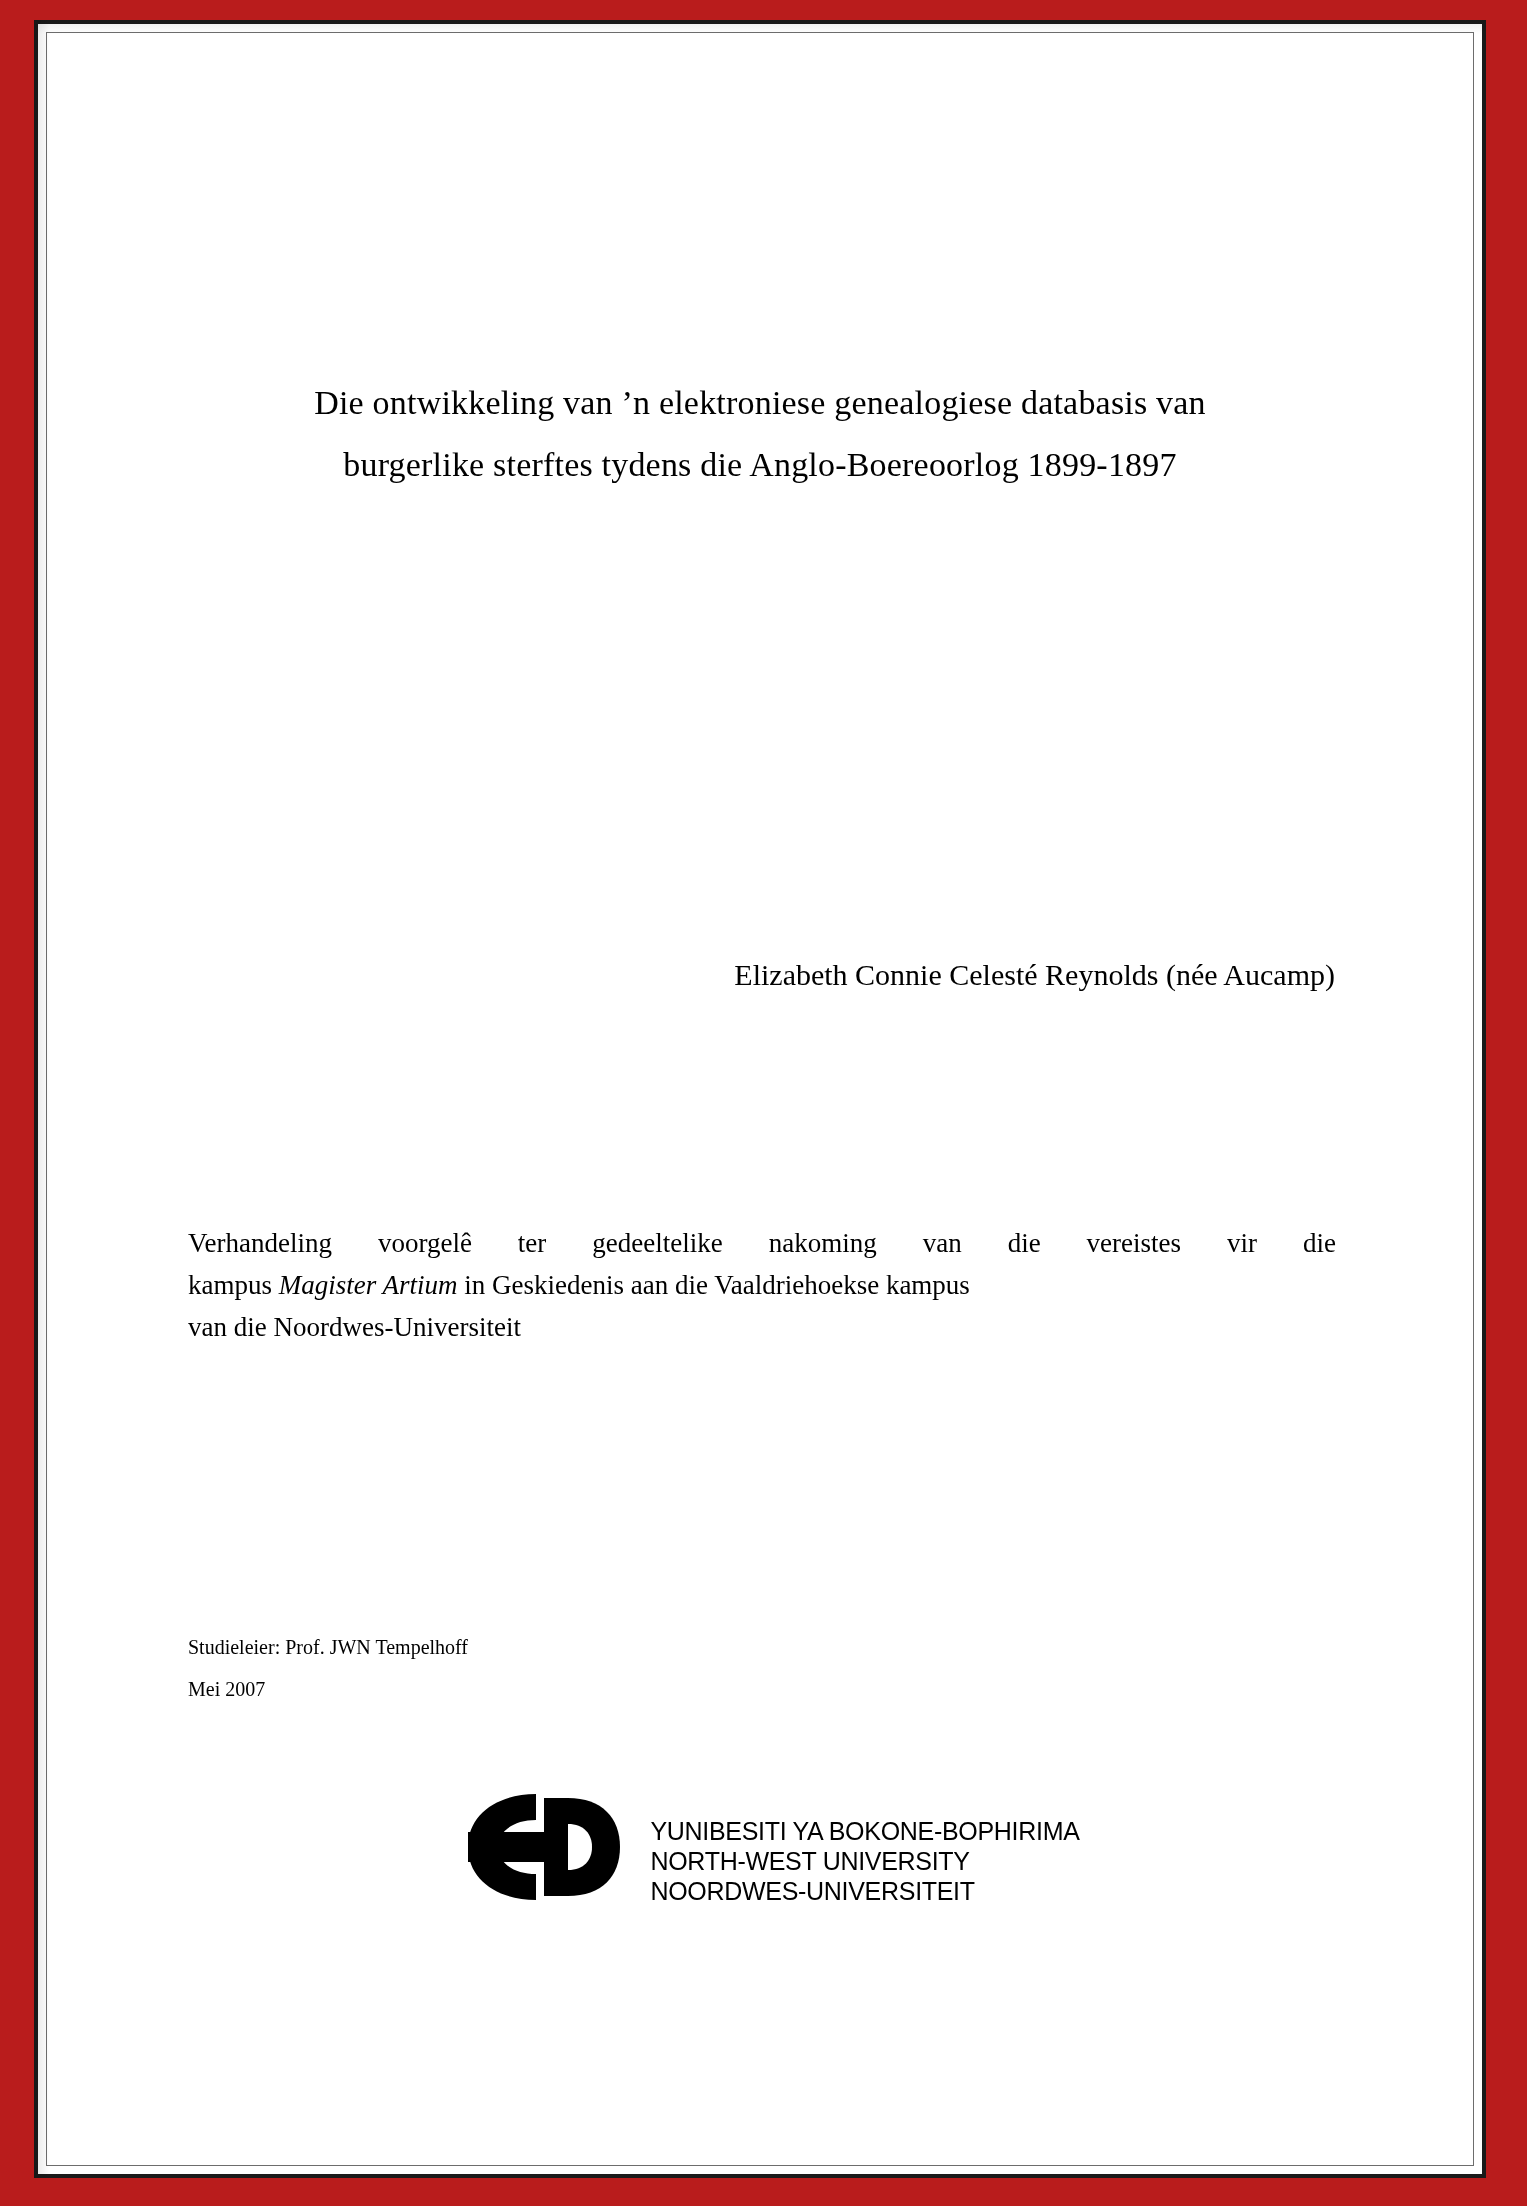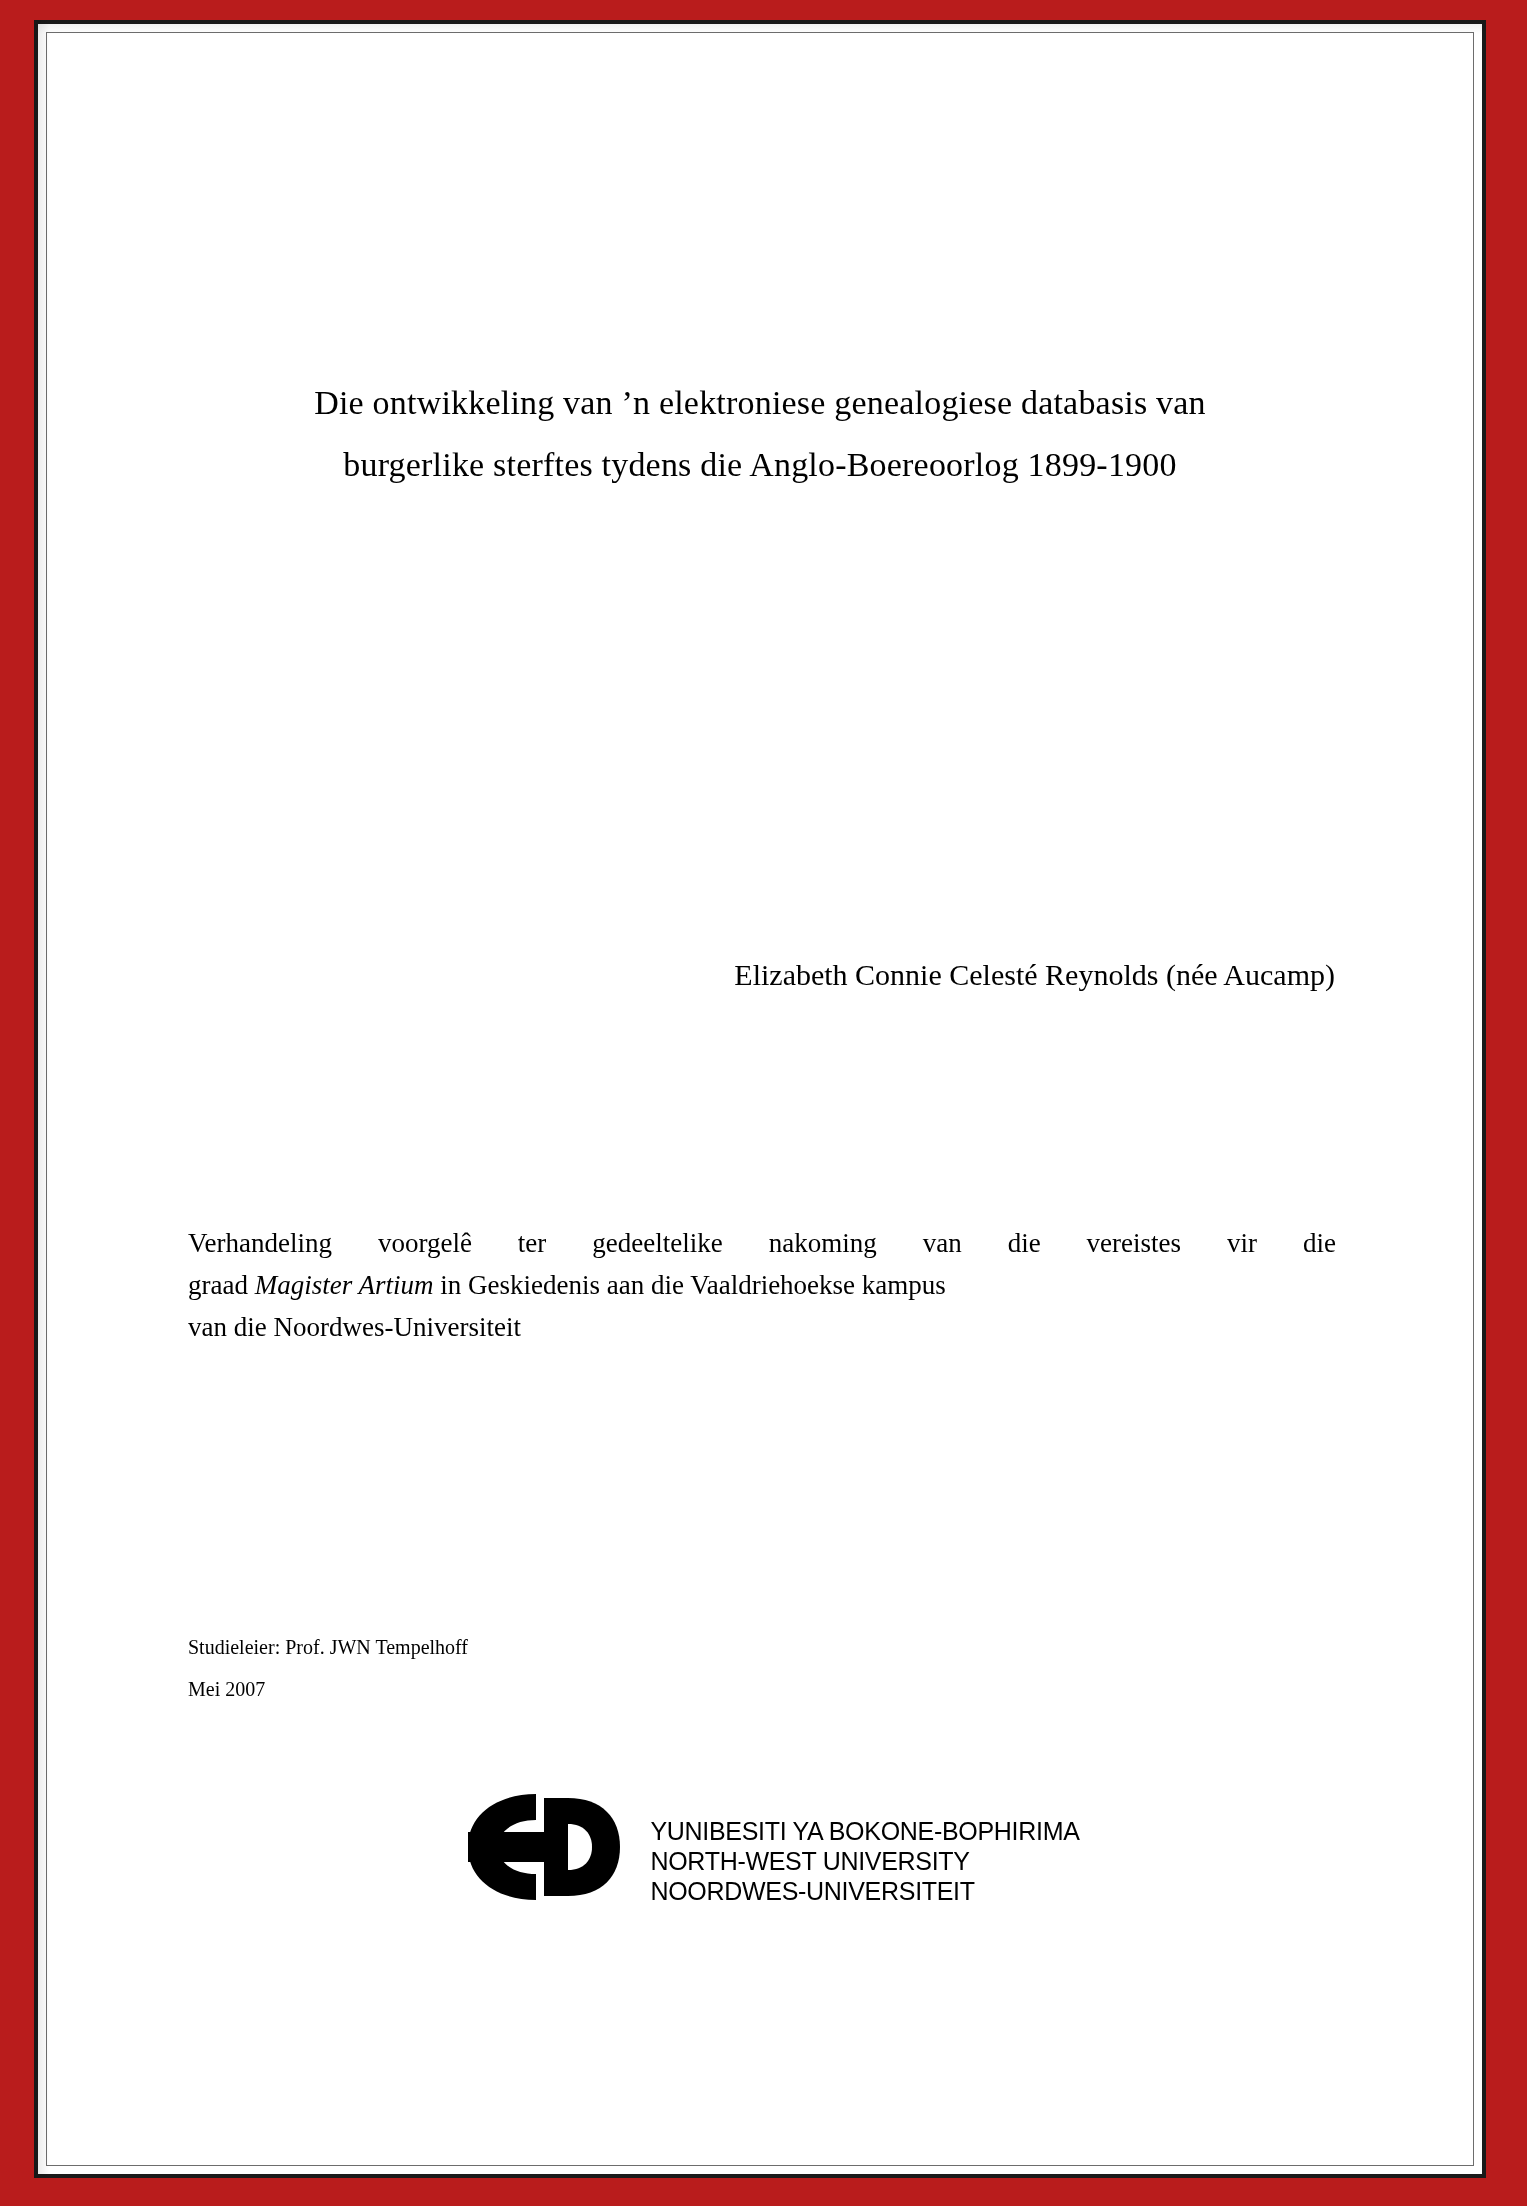--- a/index.html
+++ b/index.html
@@ -170,29 +170,29 @@
 
   <div class="scan-frame"></div>
   <div class="scan-frame-inner"></div>
   <div class="scan-shade-left"></div>
   <div class="scan-shade-top"></div>
 
   <div class="content">
 
     <div class="title-block">
       <div class="title-line">Die ontwikkeling van ’n elektroniese genealogiese databasis van</div>
-      <div class="title-line">burgerlike sterftes tydens die Anglo-Boereoorlog 1899-1900</div>
+      <div class="title-line">burgerlike sterftes tydens die Anglo-Boereoorlog 1899-1897</div>
     </div>
 
 
     <div class="author">Elizabeth Connie Celesté Reynolds (née Aucamp)</div>
 
     <div class="degree-block">
       <div class="degree-line-1">Verhandeling voorgelê ter gedeeltelike nakoming van die vereistes vir die</div>
-      <div class="degree-line-2"><span>graad </span><span class="degree-italic">Magister Artium</span><span> in Geskiedenis aan die Vaaldriehoekse kampus</span></div>
+      <div class="degree-line-2"><span>kampus </span><span class="degree-italic">Magister Artium</span><span> in Geskiedenis aan die Vaaldriehoekse kampus</span></div>
       <div class="degree-line-3">van die Noordwes-Universiteit</div>
     </div>
 
     <div class="supervisor-block">
       <div>Studieleier: Prof. JWN Tempelhoff</div>
       <div>Mei 2007</div>
     </div>
 
     <div class="logo-block">
       <div class="logo-mark">

